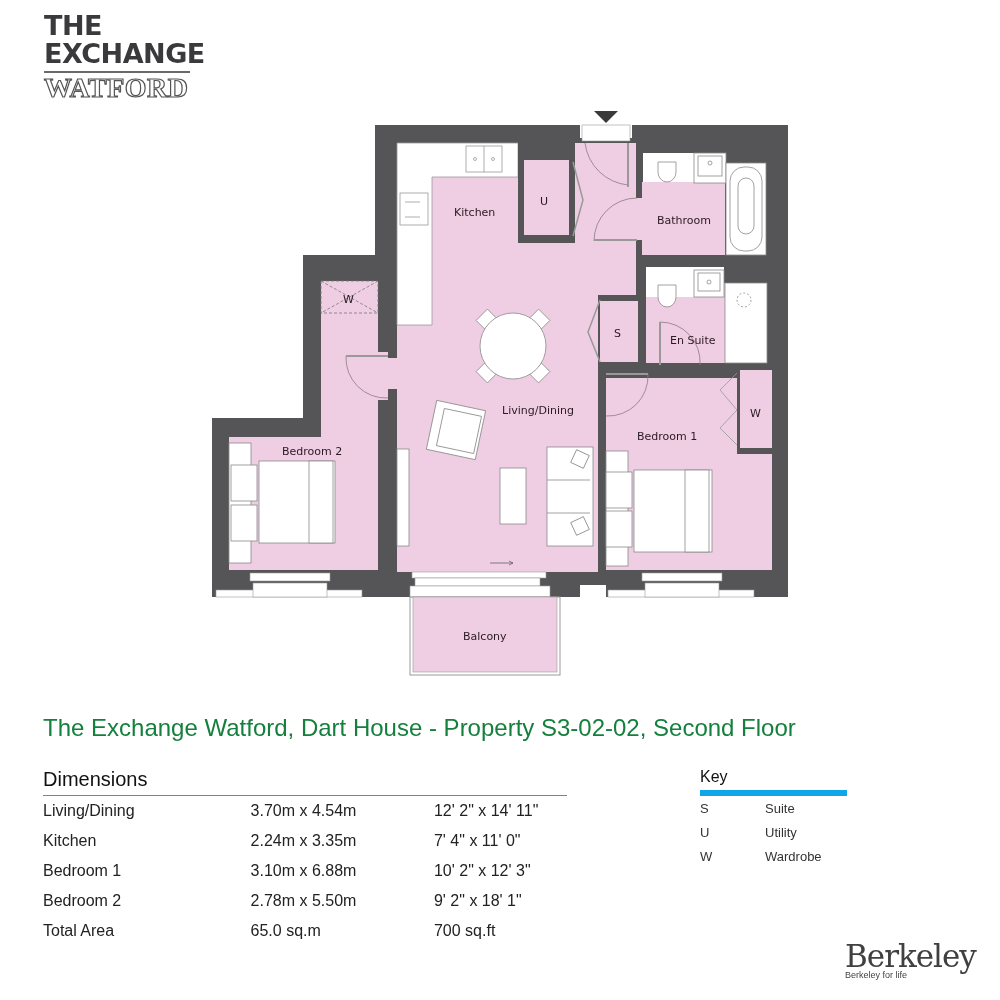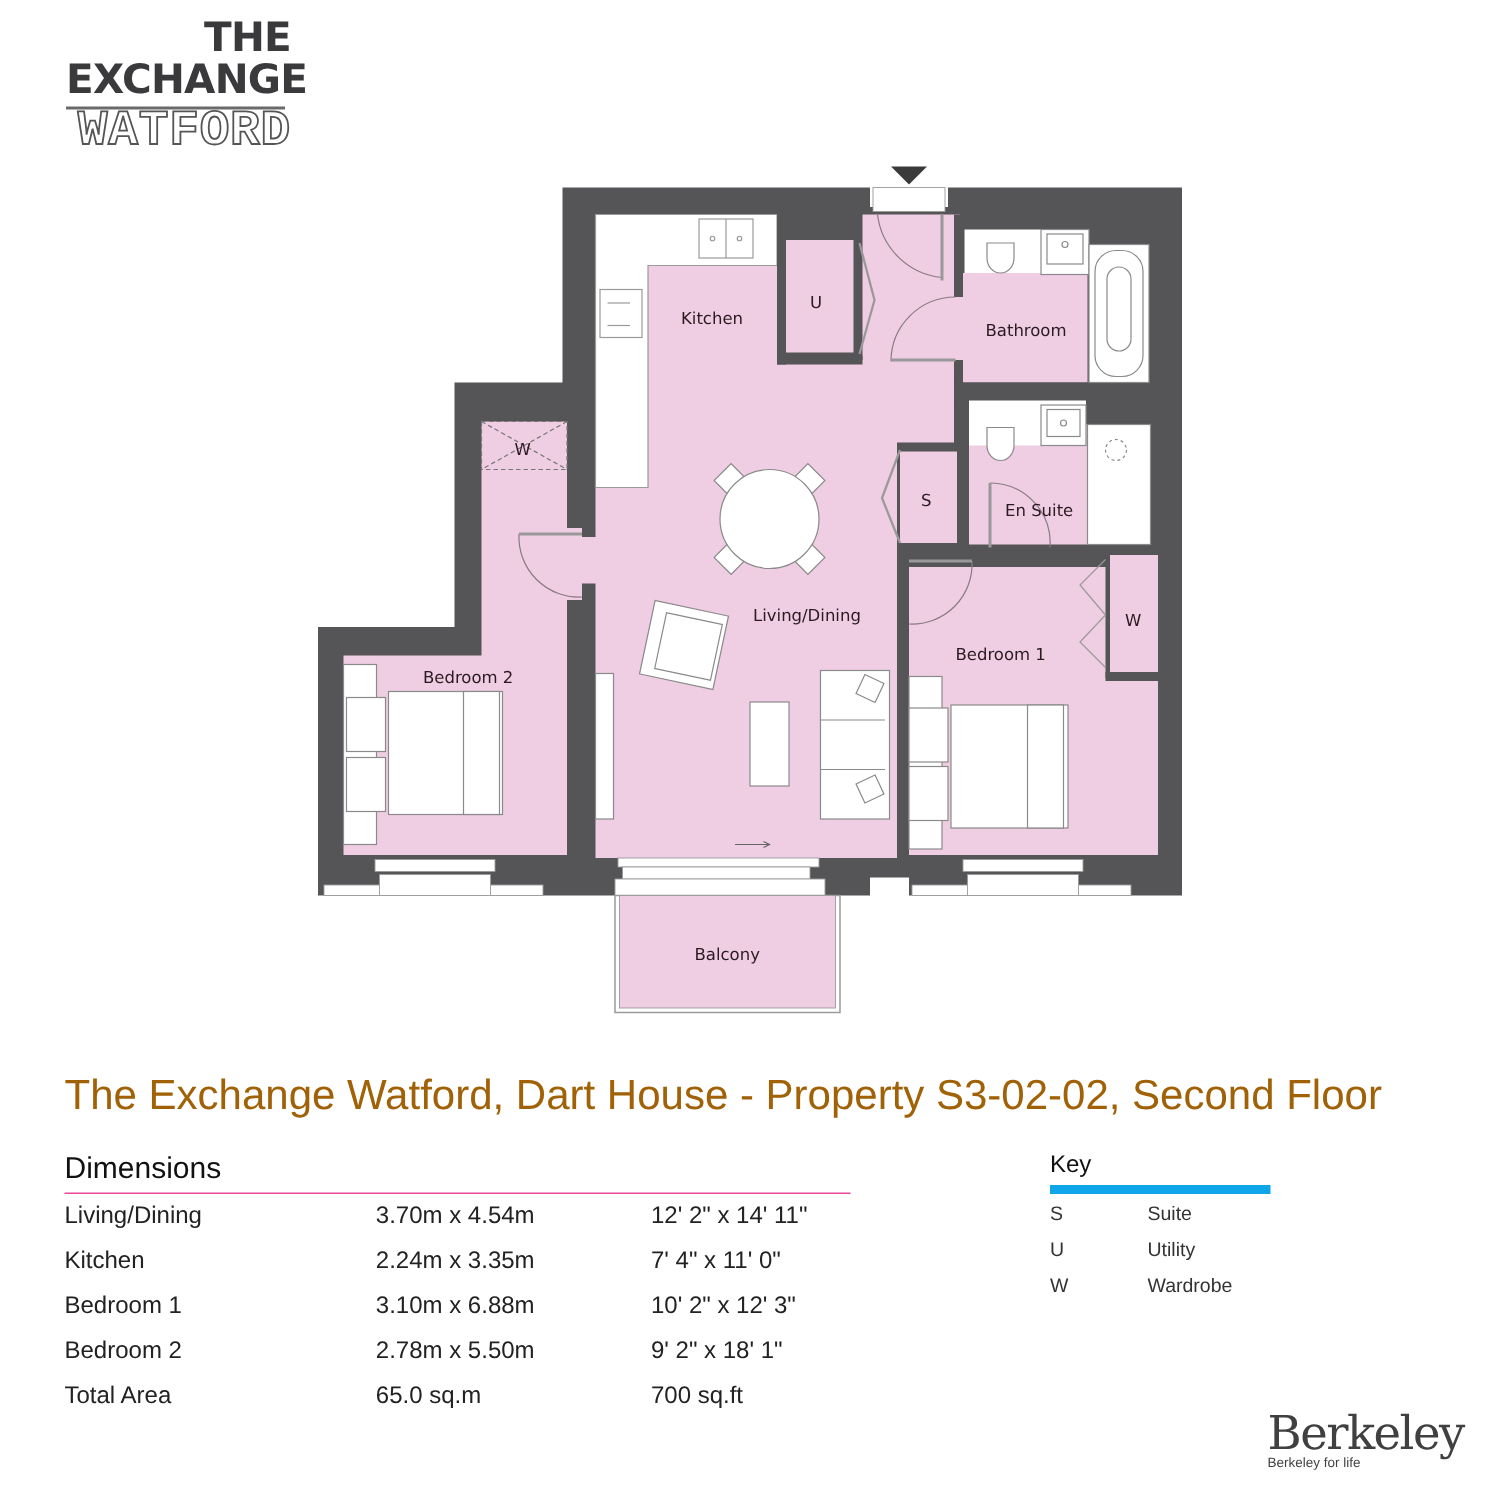--- a/index.html
+++ b/index.html
@@ -1,27 +1,27 @@
 <!DOCTYPE html>
 <html><head>
 <meta charset="utf-8">
 <style>
   html, body { margin: 0; padding: 0; background: #ffffff; }
   body { width: 1000px; height: 1000px; position: relative; overflow: hidden;
          font-family: "Liberation Sans", sans-serif; color: #111; }
-  .logo { position: absolute; left: 44px; top: 12px; width: 150px; text-align: right; }
+  .logo { position: absolute; left: 44px; top: 12px; width: 150px; }
   .logo .l1, .logo .l2 { font-family: "DejaVu Sans", sans-serif; font-weight: bold;
          font-size: 27px; line-height: 28px; color: #3a3a3c; letter-spacing: -0.5px; }
   .logo .rule { height: 2px; background: #6a6a6a; width: 146px; margin: 3px 0 2px 0; }
-  .logo .l3 { font-family: Liberation Mono, monospace; font-weight: bold; font-size: 33px;
+  .logo .l3 { font-family: Liberation Serif, serif; font-weight: bold; font-size: 28px;
          line-height: 26px; color: #fff; -webkit-text-stroke: 1.2px #555;
          letter-spacing: 0.5px; }
   svg.plan { position: absolute; left: 0; top: 0; }
   .room-label { font-family: "DejaVu Sans", sans-serif; font-size: 11px; fill: #2a1a22; }
-  .title { position: absolute; left: 43px; top: 714px; font-size: 28px; color: #a16207; }
+  .title { position: absolute; left: 43px; top: 714px; font-size: 24px; color: #15803d; }
   .dims { position: absolute; left: 43px; top: 768px; width: 524px; }
   .dims .hdr { font-size: 20px; padding-bottom: 4px; border-bottom: 1px solid #ec4899; }
   .dims .row { display: flex; font-size: 16px; height: 30px; align-items: center; color: #222; }
   .dims .c1 { width: 190px; } .dims .c2 { width: 193px; margin-left: 27px; } .dims .c3 { width: 140px; }
   .dims .row:first-of-type { margin-top: 2px; }
   .key { position: absolute; left: 700px; top: 768px; width: 147px; }
   .key .hdr { font-size: 16px; padding-bottom: 4px; border-bottom: 6px solid #0ea5e9; }
   .key .row { display: flex; font-size: 13px; height: 24px; align-items: center; color: #333; }
   .key .k { width: 65px; }
   .brand { position: absolute; left: 845px; top: 940px; }

